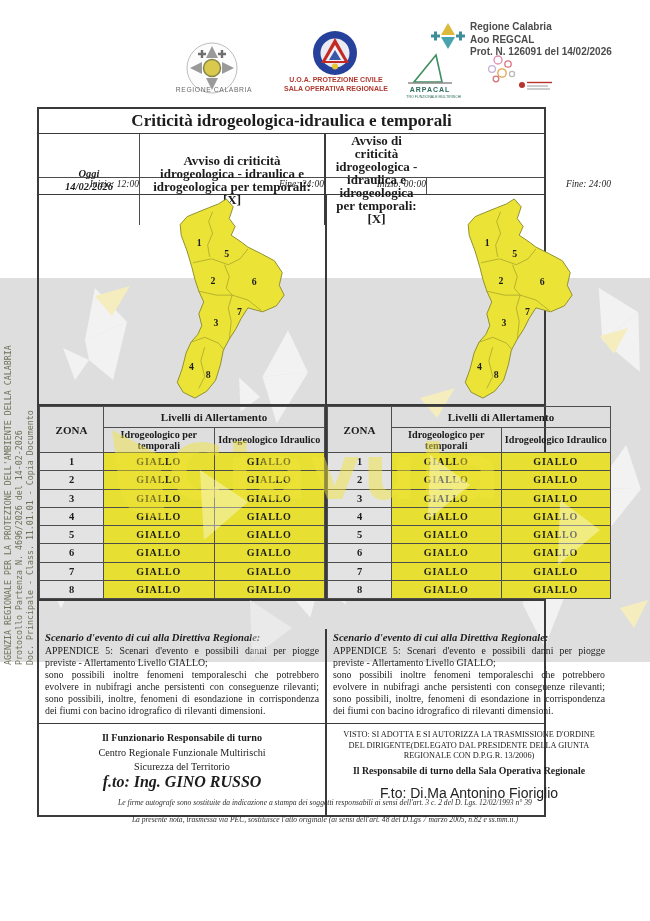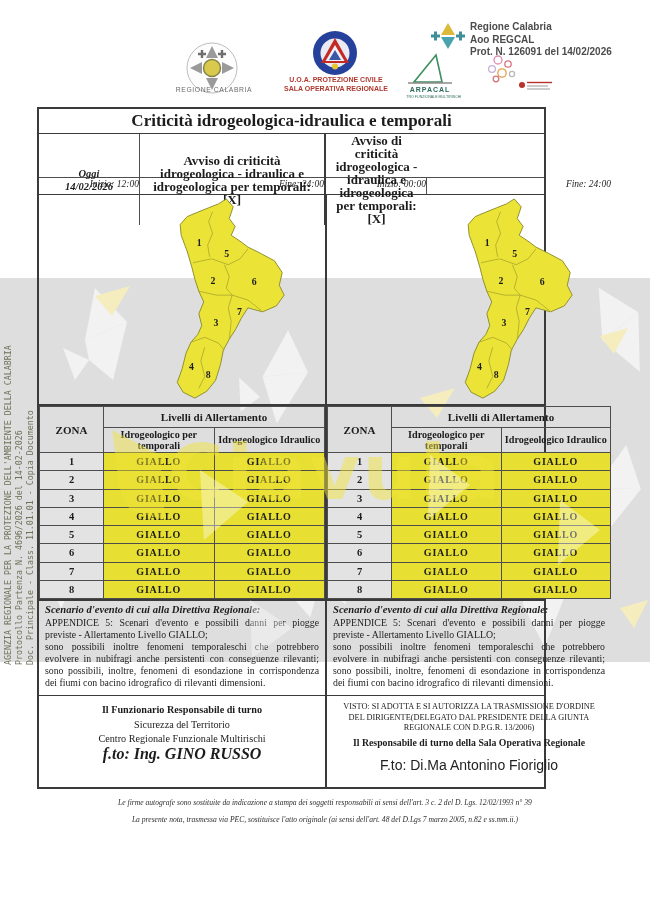--- a/index.html
+++ b/index.html
@@ -60,21 +60,21 @@
   .zone-border{fill:none;stroke:#a8a42b;stroke-width:.8;}
   .zone-num{font-family:"Liberation Serif",serif;font-weight:700;font-size:10px;fill:#1c1c1c;}
   .zones-row{height:195px;border-bottom:2px solid #3a3a3a;}
   table.alert{border-collapse:collapse;width:100%;height:100%;table-layout:fixed;}
   table.alert th,table.alert td{border:1px solid #4d4d4d;padding:0;text-align:center;box-sizing:border-box;}
   th.zona-h{width:64px;font-size:11px;}
   .livelli-h{height:21px;font-size:11px;}
   .sub-h{height:25px;font-size:10.2px;line-height:11.5px;font-weight:700;}
   td.znum{background:#e3e3e3;font-weight:700;font-size:10.5px;height:18px;}
   td.giallo{background:var(--giallo);font-size:10px;letter-spacing:.8px;font-weight:bold;}
-  .scenario-row{height:95px;border-bottom:1.5px solid #3a3a3a;}
+  .scenario-row{height:95px;border-bottom:1.5px solid #3a3a3a;margin-top:28px;}
   .scenario-cell{padding:3px 6px 0 6px;overflow:hidden;}
   .scen-title{font-weight:700;font-style:italic;font-size:10.6px;margin-bottom:2px;}
   .scen-body{font-size:9.8px;line-height:12px;text-align:justify;}
   .sign-row{height:91px;}
   .sign-left{text-align:center;padding-top:7px;font-size:10.2px;line-height:14.5px;}
   .sl1{font-weight:700;}
   .sl4{font-weight:700;font-style:italic;font-size:16px;}
   .sign-right{text-align:center;padding-top:6px;}
   .visto{font-size:8.3px;line-height:10.5px;padding:0 14px;}
   .resp{font-weight:700;font-size:9.8px;margin-top:3px;}
@@ -408,22 +408,22 @@
     <div class="cell scenario-cell">
       <div class="scen-title">Scenario d'evento di cui alla Direttiva Regionale:</div>
       <div class="scen-body">APPENDICE 5: Scenari d'evento e possibili danni per piogge previste - Allertamento Livello GIALLO;</div>
       <div class="scen-body">sono possibili inoltre fenomeni temporaleschi che potrebbero evolvere in nubifragi anche persistenti con conseguenze rilevanti; sono possibili, inoltre, fenomeni di esondazione in corrispondenza dei fiumi con bacino idrografico di rilevanti dimensioni.</div>
     </div>
   </div>
 
   <div class="sec grid2 sign-row">
     <div class="cell sign-left mid-split">
       <div class="sl1">Il Funzionario Responsabile di turno</div>
+      <div>Centro Regionale Funzionale Multirischi</div>
       <div>Sicurezza del Territorio</div>
-      <div>Centro Regionale Funzionale Multirischi</div>
       <div class="sl4">f.to: Ing. GINO RUSSO</div>
     </div>
     <div class="cell sign-right">
       <div class="visto">VISTO: SI ADOTTA E SI AUTORIZZA LA TRASMISSIONE D'ORDINE DEL DIRIGENTE(DELEGATO DAL PRESIDENTE DELLA GIUNTA REGIONALE CON D.P.G.R. 13/2006)</div>
       <div class="resp">Il Responsabile di turno della Sala Operativa Regionale</div>
       <div class="fto-name">F.to: Di.Ma Antonino Fioriglio</div>
     </div>
   </div>
 </div>
 

